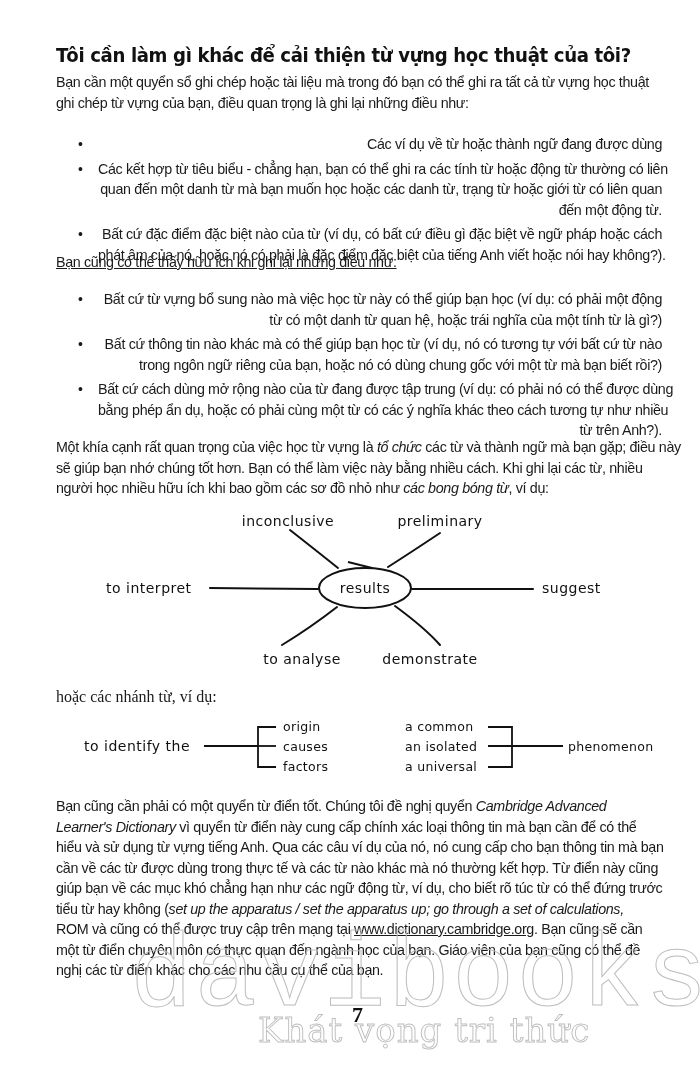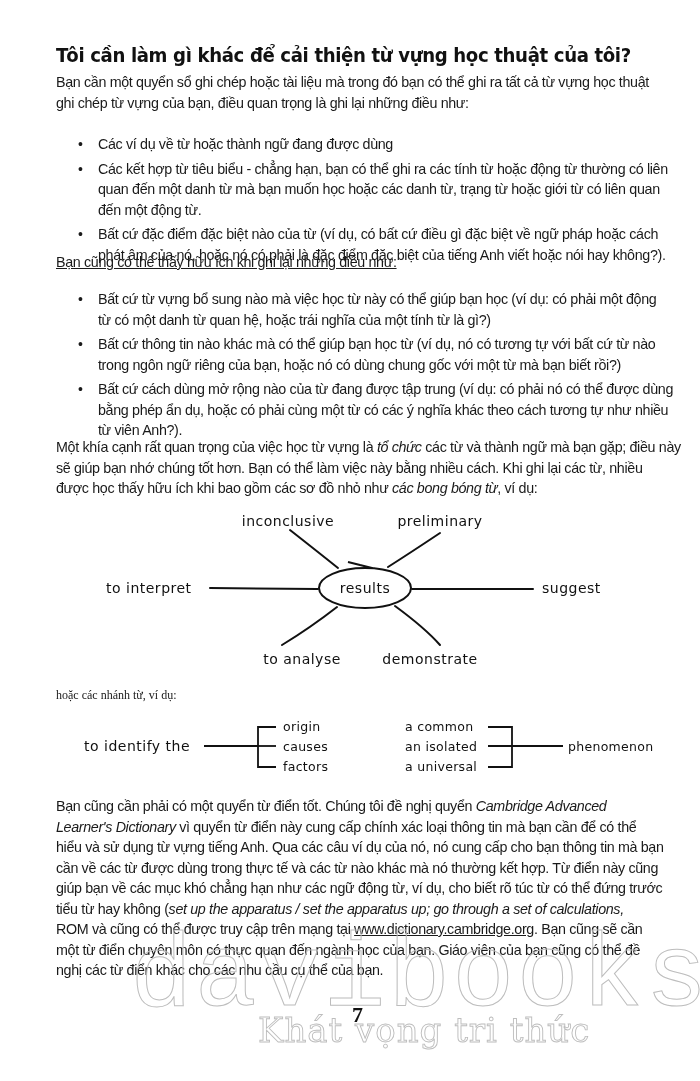--- a/index.html
+++ b/index.html
@@ -13,30 +13,30 @@
     font-family: "DejaVu Sans", sans-serif; font-weight: bold; font-size: 19.5px;
     letter-spacing: -0.4px; color: #111; white-space: nowrap; transform: scaleX(0.93); transform-origin: left;
   }
   .para {
     position: absolute; left: 56px; width: 606px;
     font-family: "Liberation Sans", sans-serif; font-size: 14.3px; line-height: 20.5px;
     letter-spacing: -0.35px; color: #1a1a1a; text-align: justify;
   }
   .para .ln { display: block; white-space: nowrap; }
   ul.bullets { position: absolute; left: 76px; width: 586px; margin: 0; padding: 0; list-style: none;
-    font-family: "Liberation Sans", sans-serif; font-size: 14.3px; line-height: 20.5px; letter-spacing: -0.35px; }
+    font-family: "Liberation Sans", sans-serif; font-size: 14.3px; line-height: 20.5px; letter-spacing: -0.35px; text-align: right; }
   ul.bullets li { position: relative; padding-left: 22px; margin-bottom: 4px; }
   ul.bullets li .ln { display: block; white-space: nowrap; }
   ul.bullets li::before { content: "\2022"; position: absolute; left: 2px; top: 0; font-size: 14px; }
   .ital { font-style: italic; }
   .strike { font-style: italic; text-decoration: line-through; }
   .link { text-decoration: underline; }
   .small-label {
     position: absolute; left: 56px; top: 688px;
-    font-family: "Liberation Serif", serif; font-size: 12px; color: #1a1a1a;
+    font-family: "Liberation Serif", serif; font-size: 16px; color: #1a1a1a;
   }
   svg.diagram { position: absolute; left: 0; top: 0; }
   .hand { font-family: "DejaVu Sans", sans-serif; font-size: 14px; fill: #111; letter-spacing: 0.5px; }
   .hand-sm { font-family: "DejaVu Sans", sans-serif; font-size: 12.5px; fill: #111; letter-spacing: 0.3px; }
   .watermark {
     position: absolute; left: 130px; top: 918px;
     font-family: Liberation Mono, monospace; font-size: 104px; letter-spacing: 2px;
     color: transparent; -webkit-text-stroke: 1px #bdbdbd; white-space: nowrap;
   }
   .slogan {
@@ -85,28 +85,28 @@
       <span class="ln">Bất cứ từ vựng bổ sung nào mà việc học từ này có thể giúp bạn học (ví dụ: có phải một động</span>
       <span class="ln">từ có một danh từ quan hệ, hoặc trái nghĩa của một tính từ là gì?)</span>
     </li>
     <li>
       <span class="ln">Bất cứ thông tin nào khác mà có thể giúp bạn học từ (ví dụ, nó có tương tự với bất cứ từ nào</span>
       <span class="ln">trong ngôn ngữ riêng của bạn, hoặc nó có dùng chung gốc với một từ mà bạn biết rồi?)</span>
     </li>
     <li>
       <span class="ln">Bất cứ cách dùng mở rộng nào của từ đang được tập trung (ví dụ: có phải nó có thể được dùng</span>
       <span class="ln">bằng phép ẩn dụ, hoặc có phải cùng một từ có các ý nghĩa khác theo cách tương tự như nhiều</span>
-      <span class="ln">từ viên Anh?).</span>
+      <span class="ln">từ trên Anh?).</span>
     </li>
   </ul>
 
   <div class="para" style="top:437px;">
     <span class="ln"><span>Một khía cạnh rất quan trọng của việc học từ vựng là </span><span class="ital">tổ chức</span><span> các từ và thành ngữ mà bạn gặp; điều này</span></span>
     <span class="ln">sẽ giúp bạn nhớ chúng tốt hơn. Bạn có thể làm việc này bằng nhiều cách. Khi ghi lại các từ, nhiều</span>
-    <span class="ln"><span>được học thấy hữu ích khi bao gồm các sơ đồ nhỏ như </span><span class="ital">các bong bóng từ</span><span>, ví dụ:</span></span>
+    <span class="ln"><span>người học nhiều hữu ích khi bao gồm các sơ đồ nhỏ như </span><span class="ital">các bong bóng từ</span><span>, ví dụ:</span></span>
   </div>
 
   <svg class="diagram" width="700" height="800" viewBox="0 0 700 800">
     <g fill="none" stroke="#111" stroke-width="2" stroke-linecap="round">
       <ellipse cx="365" cy="588" rx="46" ry="20"></ellipse>
       <path d="M360 565 L348 562 L372 568"></path>
       <path d="M290 530 Q318 552 338 568"></path>
       <path d="M440 533 Q410 553 388 567"></path>
       <path d="M210 588 L318 589"></path>
       <path d="M412 589 L533 589"></path>

